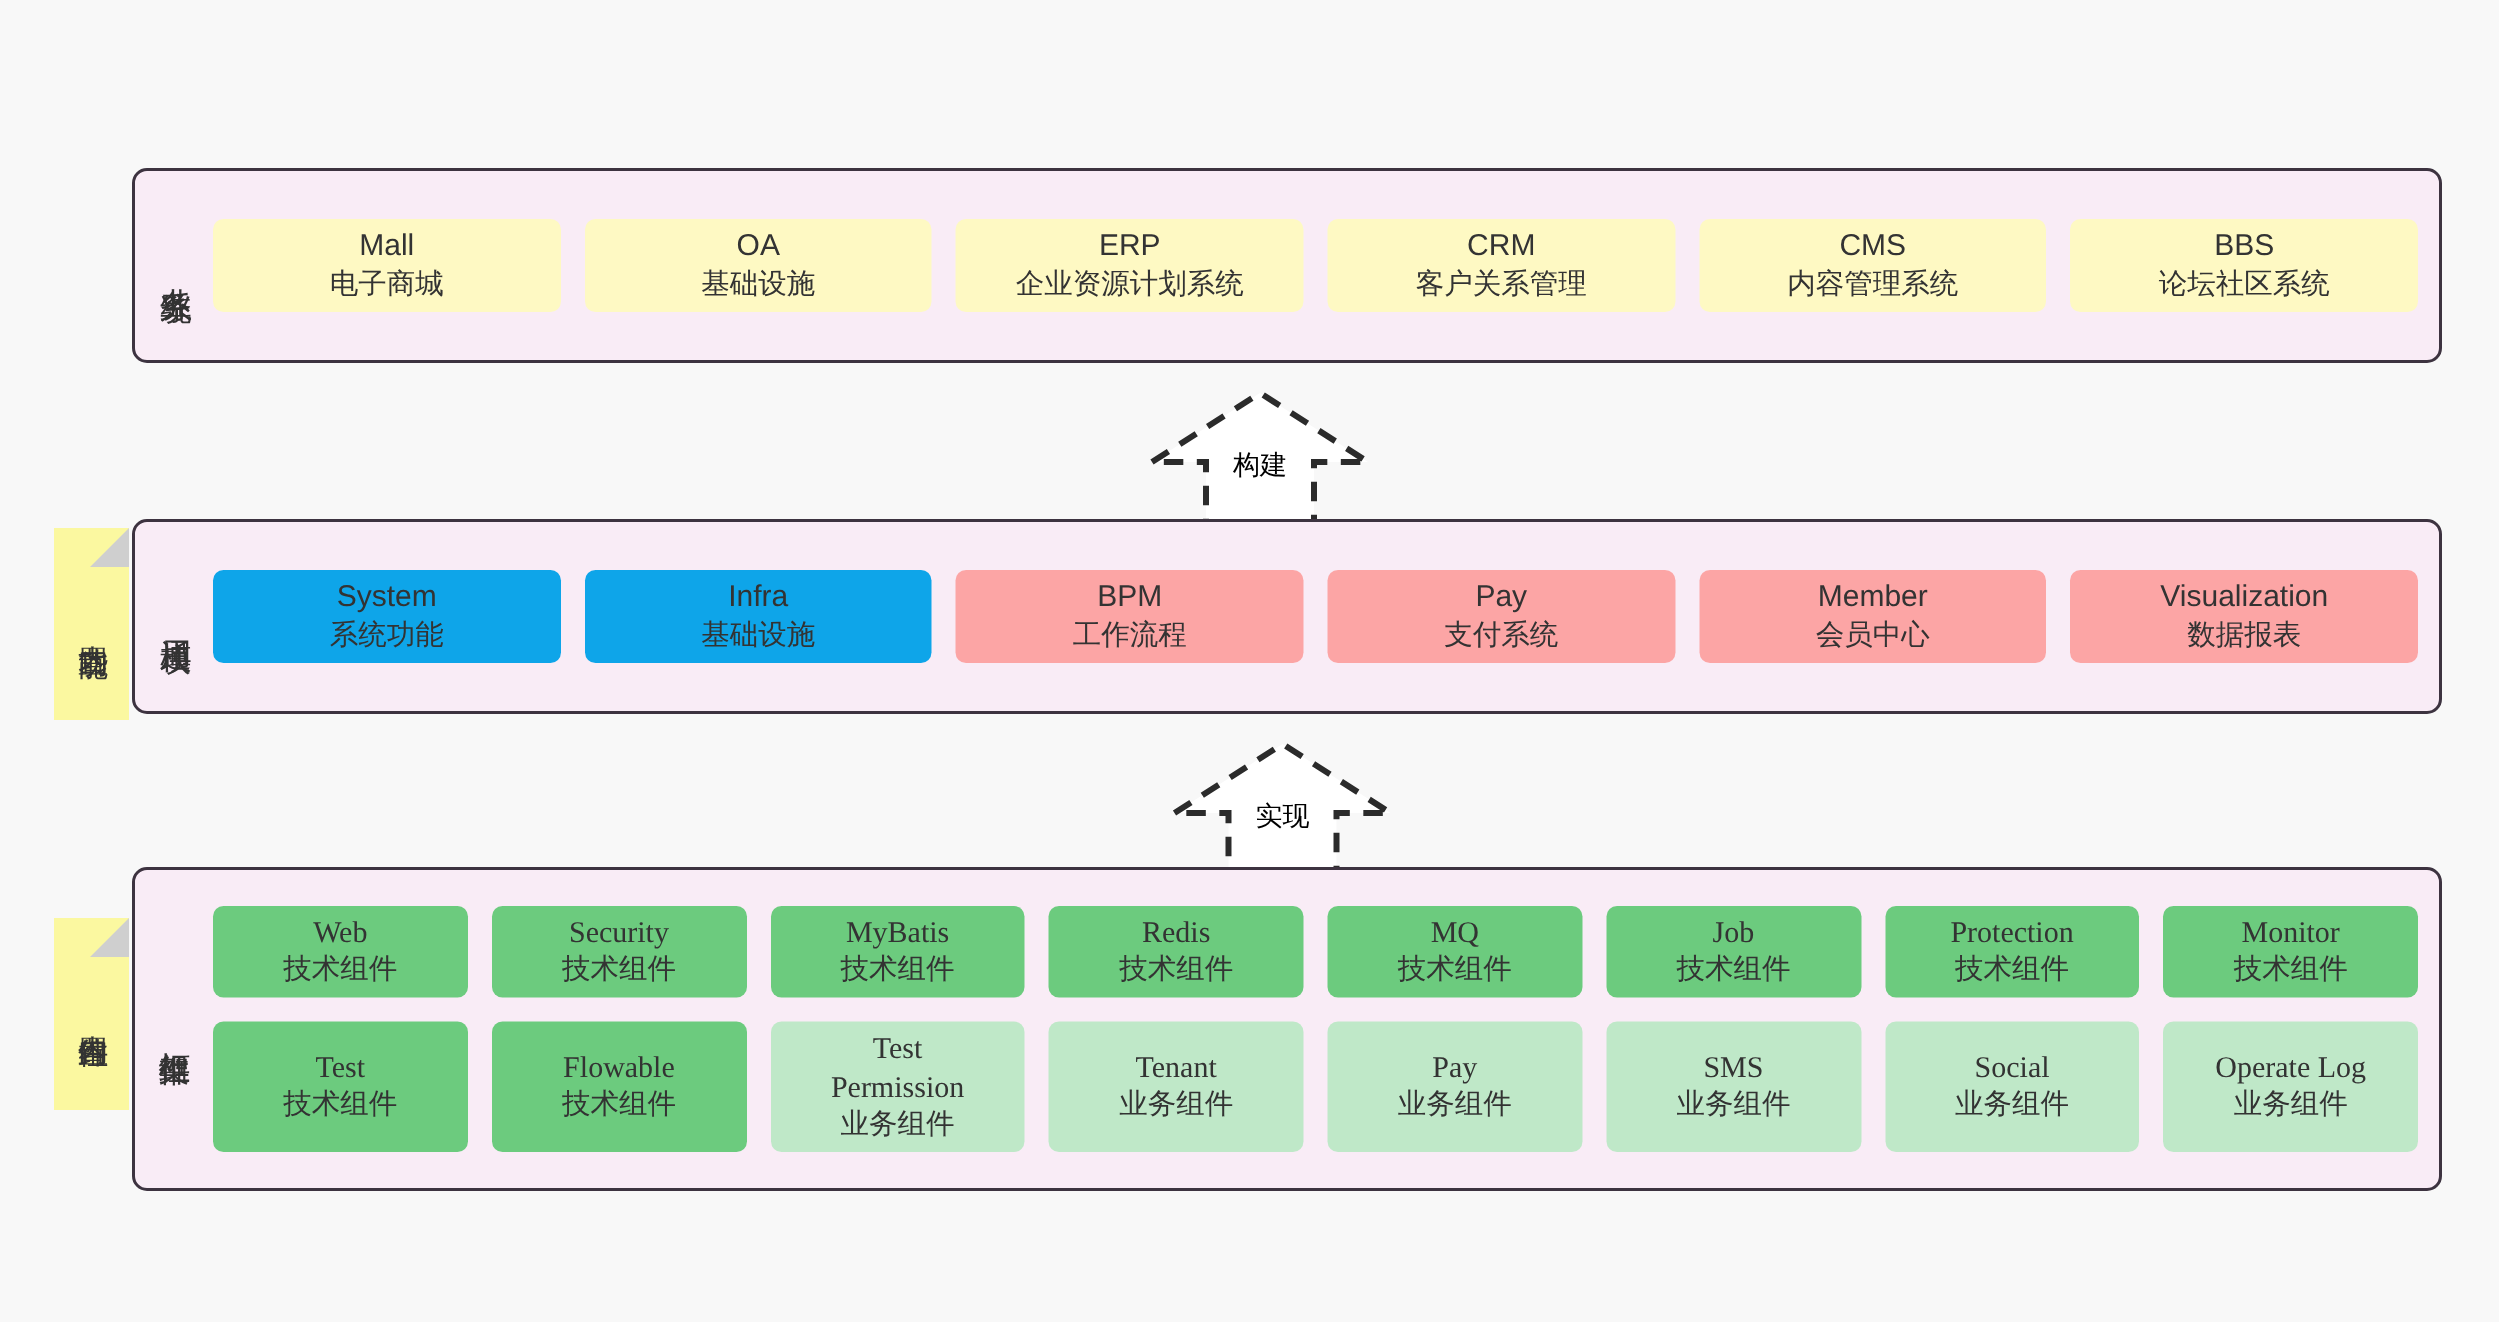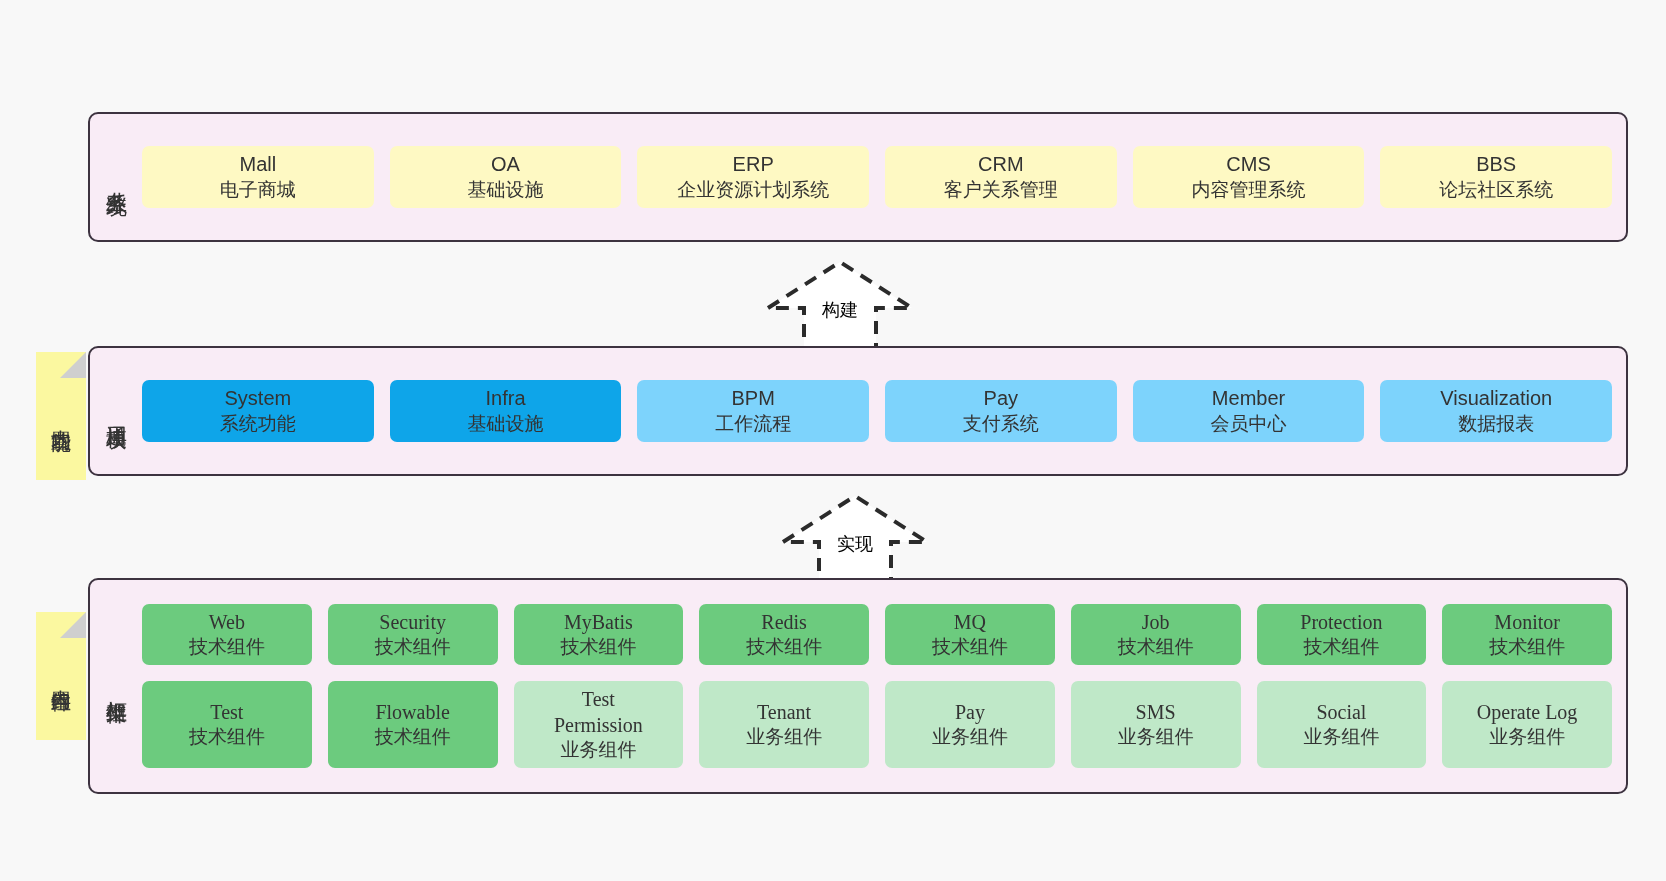--- a/index.html
+++ b/index.html
@@ -72,21 +72,21 @@
     padding: 6px 4px;
     line-height: 1.26;
     min-width: 0;
   }
   .cell .t1 { font-size: 20px; }
   .cell .t2 { font-size: 19px; }
 
   
   .c-blue        { background: #fef9c3; }
   .c-red         { background: #0ea5e9; }
-  .c-pink        { background: #7dd3fc; }
+  .c-pink        { background: #fca5a5; }
   .c-green       { background: #6ccb7e; }
   .c-green-light { background: #bfe8c8; }
 
   
   .note {
     position: absolute;
     box-sizing: border-box;
     background: #fbf8a0;
     display: flex;
     align-items: center;

